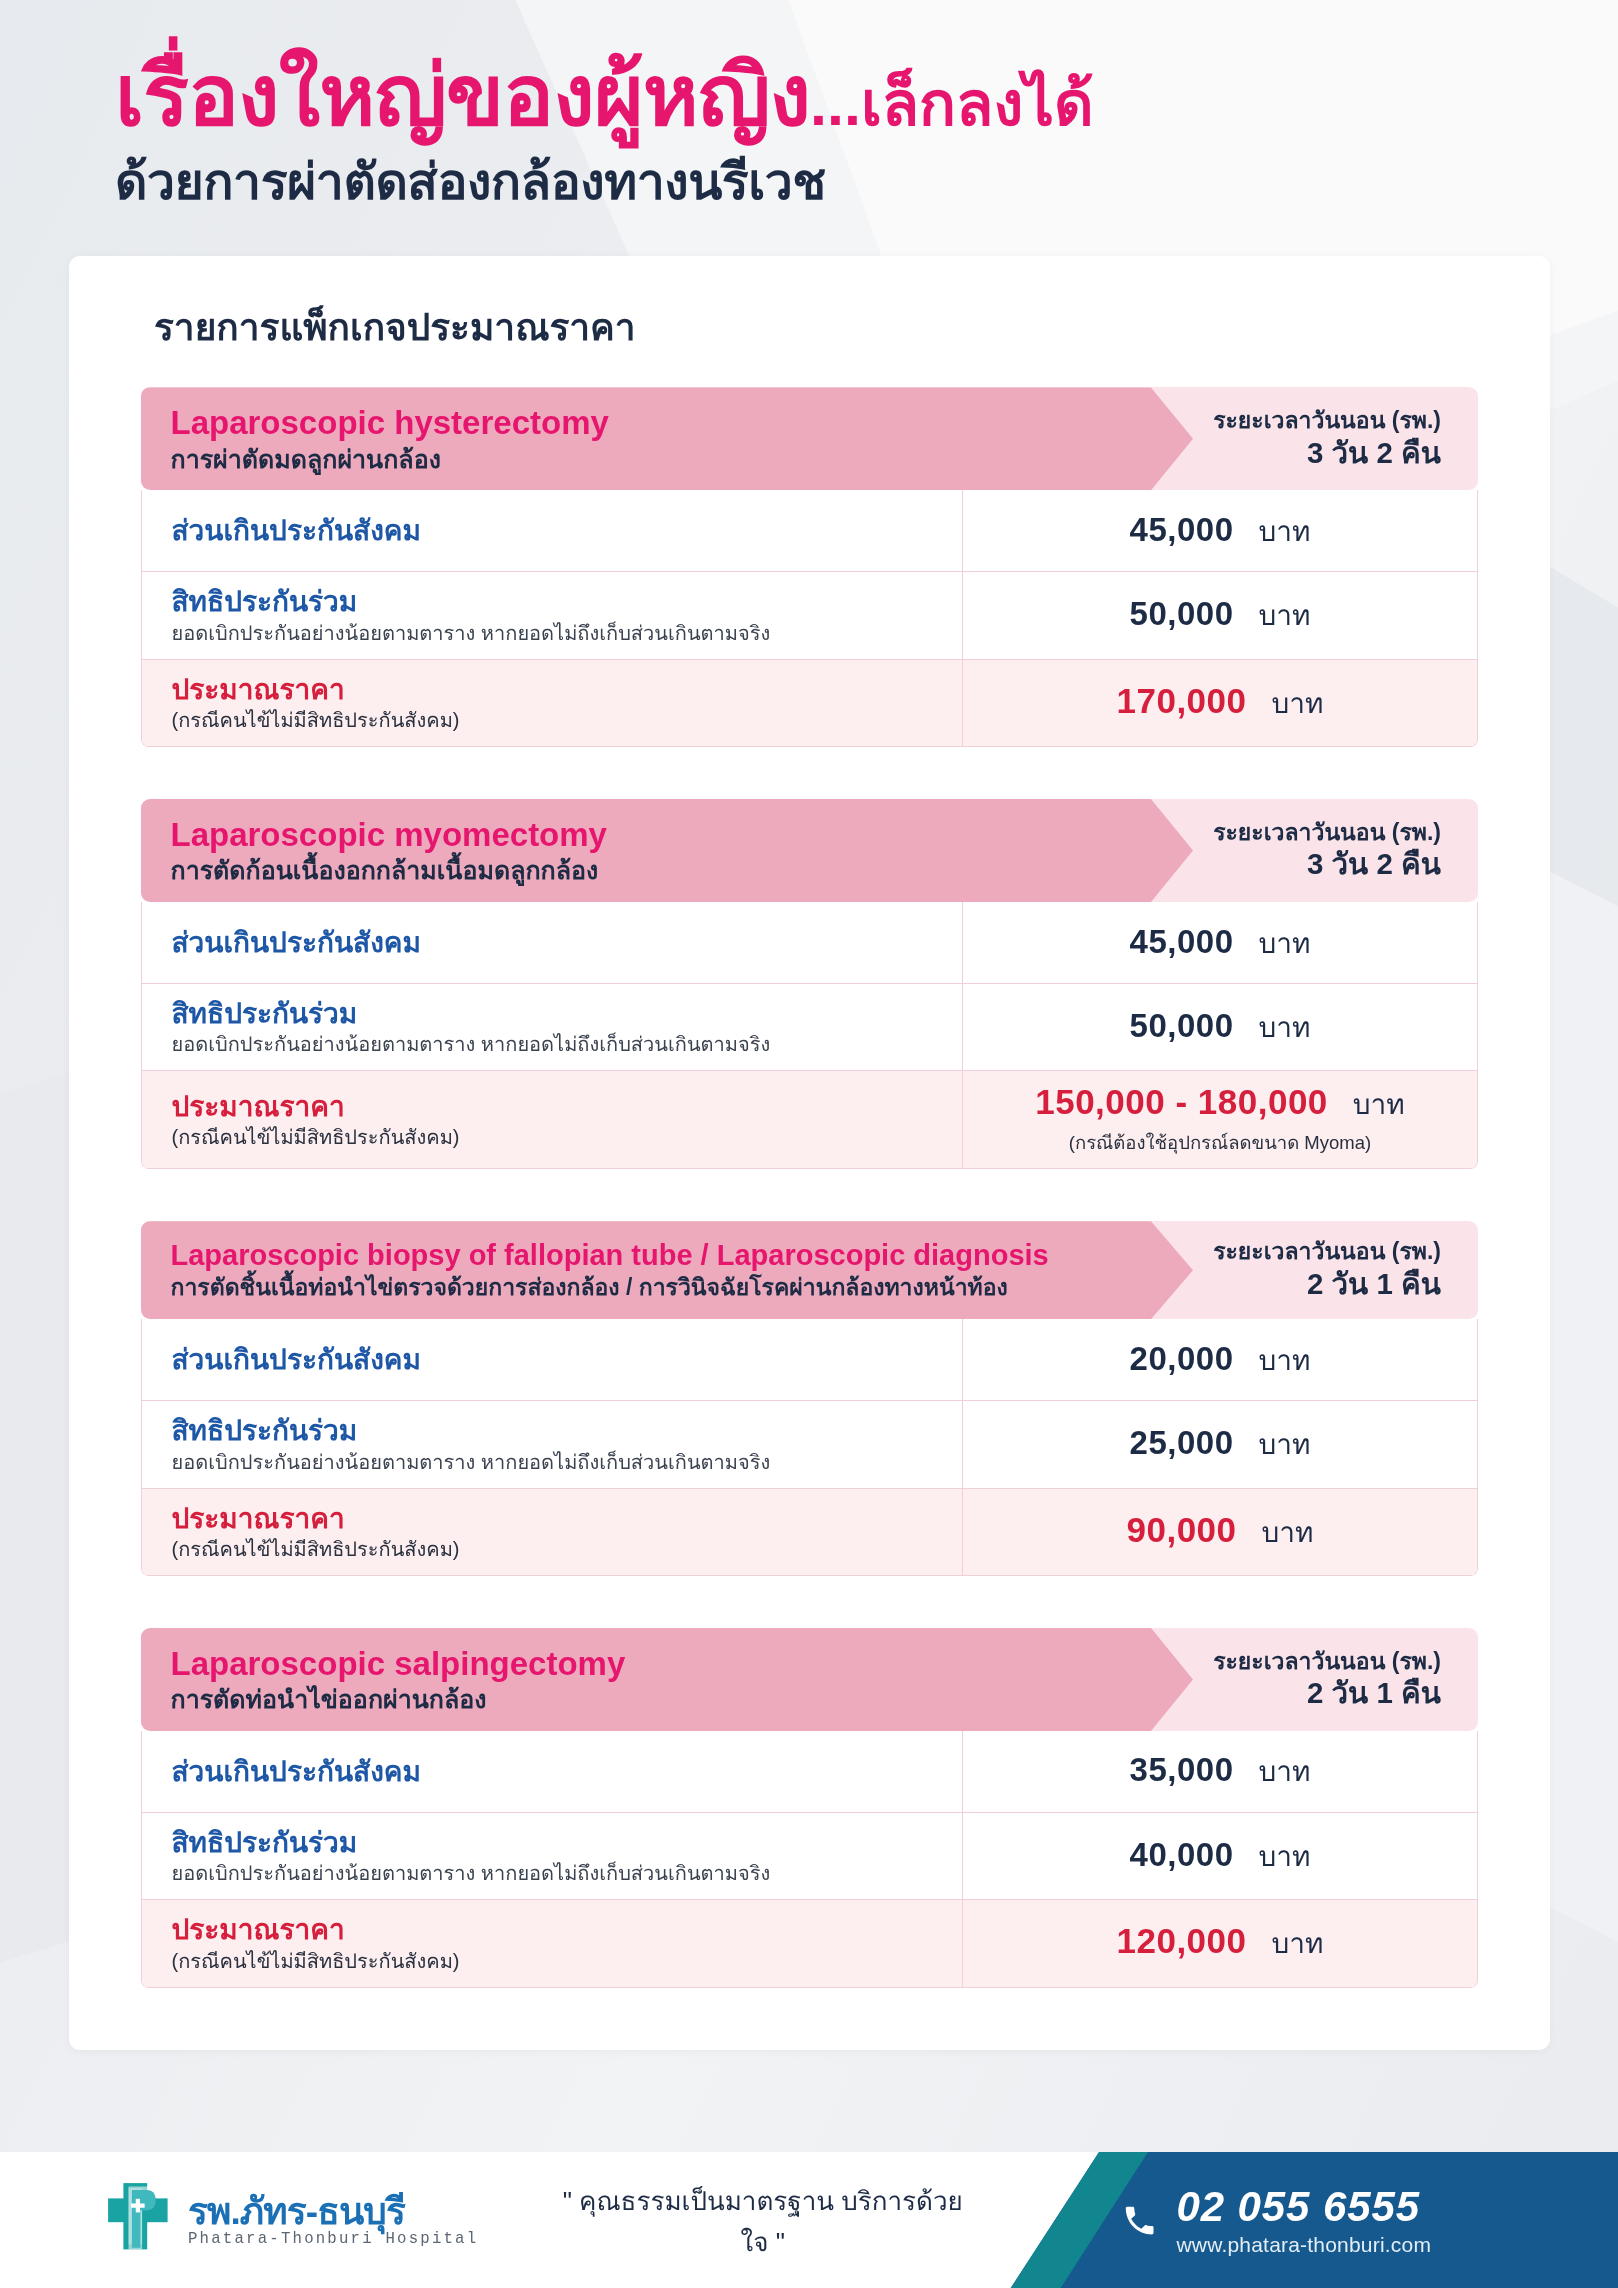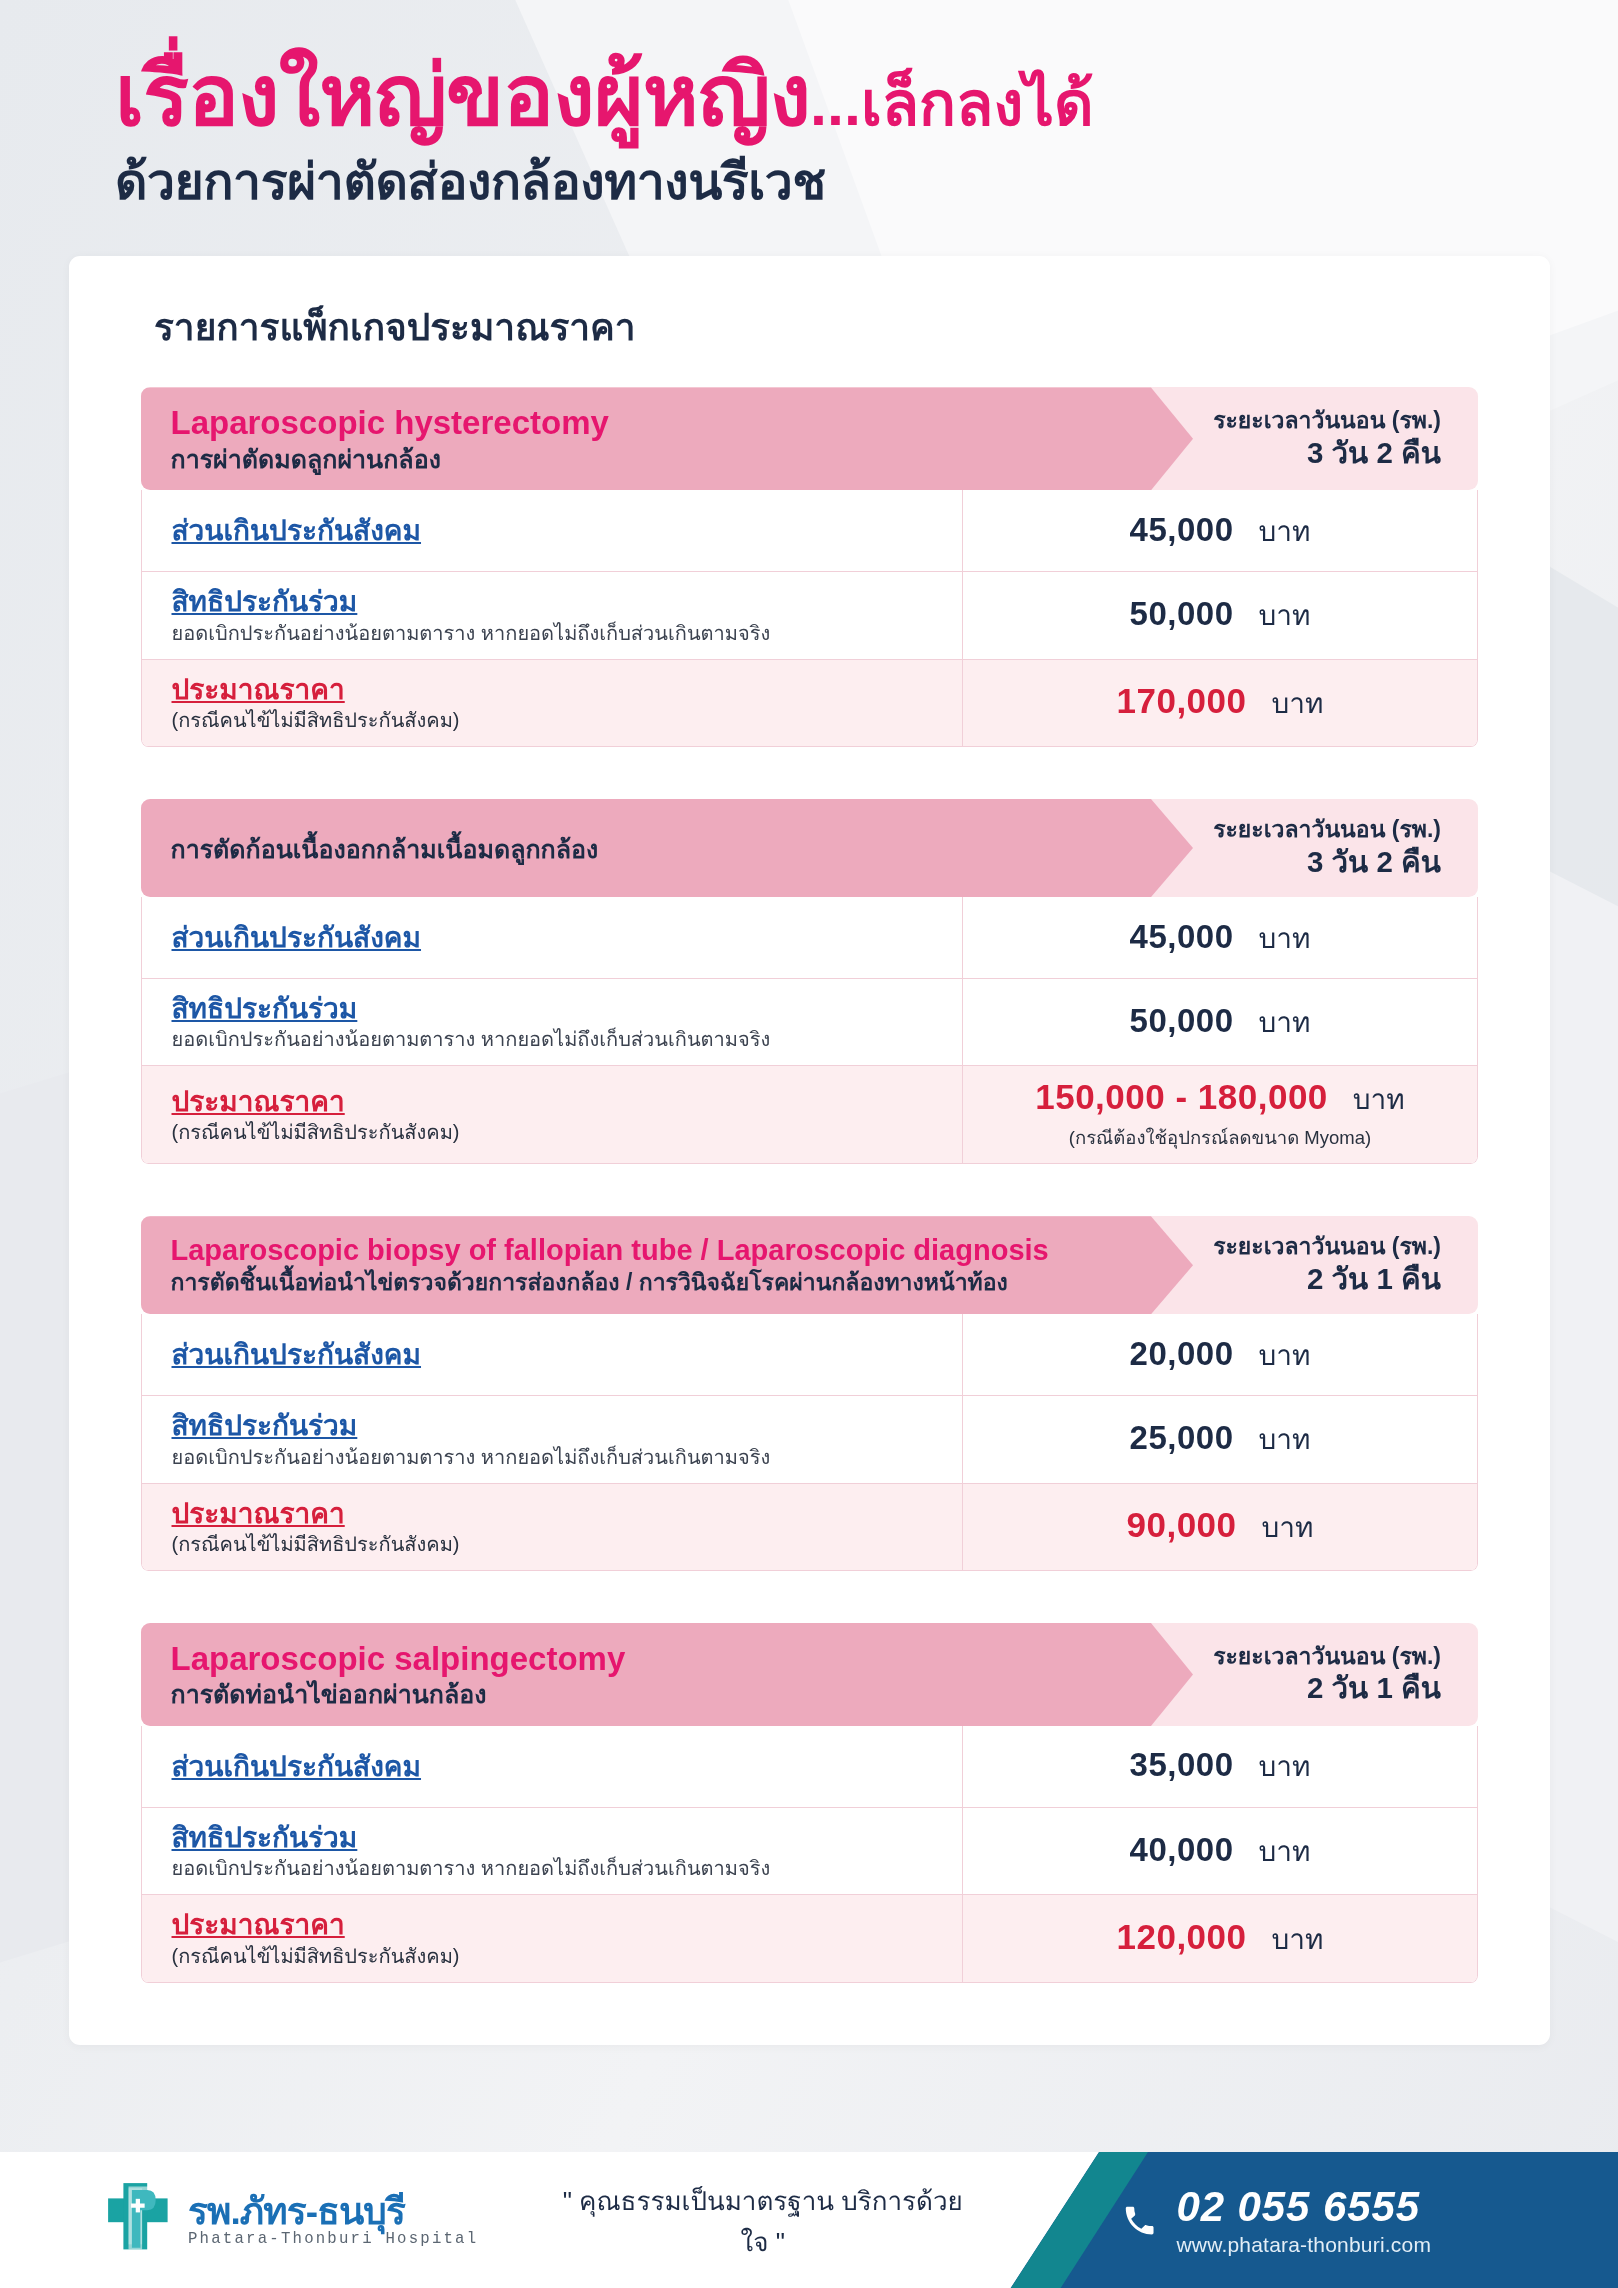--- a/index.html
+++ b/index.html
@@ -193,21 +193,20 @@
     display: flex;
     flex-direction: column;
     justify-content: center;
     border-right: 0.9px solid #f1cfd8;
   }
   .label-main {
     font-size: 28px;
     font-weight: 700;
     color: #1d57a6;
     line-height: 1.2;
-    text-decoration: underline;
   }
   .row.estimate .label-main { color: #d61f3c; }
   .label-note {
     font-size: 20px;
     color: #3c4350;
     font-weight: 400;
     line-height: 1.25;
     margin-top: 1.8px;
   }
   .row.estimate .label-note { color: #29313f; }
@@ -393,20 +392,21 @@
             </span>
 
           </div>
         </div>
 
       </div>
     </div>
       <div class="package">
       <div class="pkg-header">
         <div class="pkg-header-left">
+          <div class="pkg-title-en">Laparoscopic myomectomy</div>
           <div class="pkg-title-th">การตัดก้อนเนื้องอกกล้ามเนื้อมดลูกกล้อง</div>
         </div>
         <div class="pkg-header-right">
           <div class="stay-label">ระยะเวลาวันนอน (รพ.)</div>
           <div class="stay-value">3 วัน 2 คืน</div>
         </div>
       </div>
 
       <div class="pkg-rows">
 

